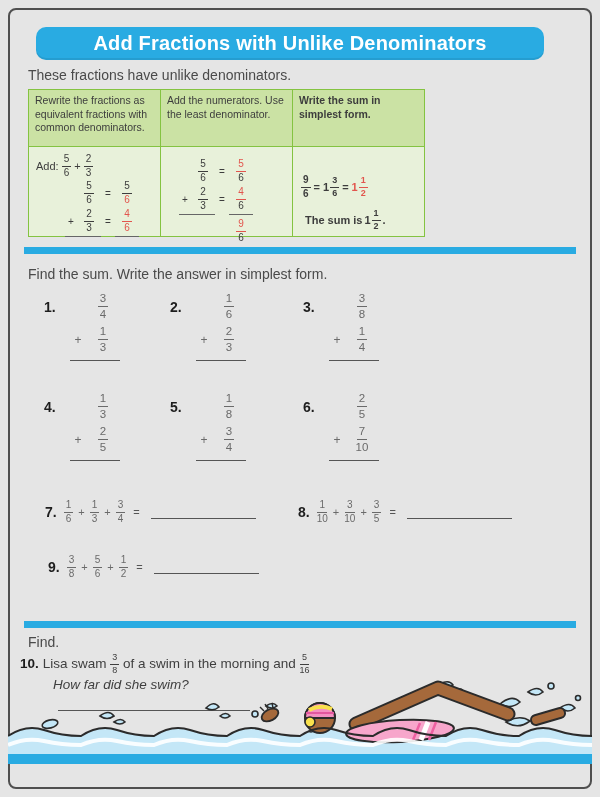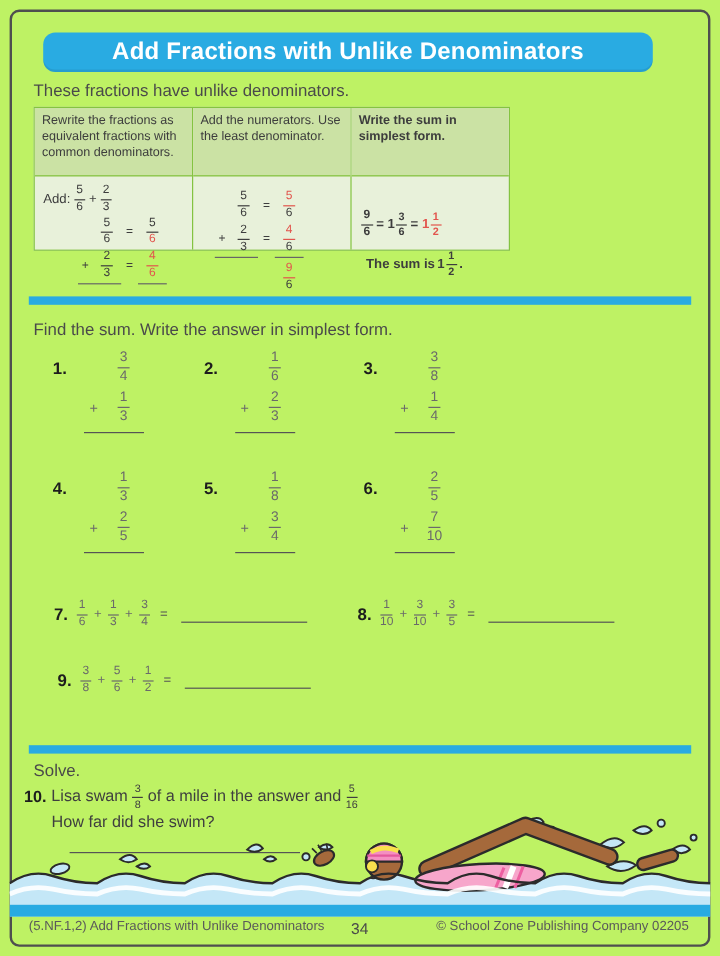--- a/index.html
+++ b/index.html
@@ -1,33 +1,33 @@
 <!DOCTYPE html>
 <html><head>
 <meta charset="utf-8">
 <style>
   html,body { margin:0; padding:0; background:#ffffff; }
   .page {
-    position:relative; width:600px; height:797px; background:#bef264;
+    position:relative; width:600px; height:797px; background:#e5e5e5;
     font-family:"Liberation Sans", sans-serif; color:#3f3f3f; overflow:hidden;
   }
   .page-border { position:absolute; inset:8px; border:2px solid #4f4f4f; border-radius:8px; pointer-events:none; }
 
   .banner {
     position:absolute; left:36px; top:27px; width:508px; height:33px;
     background:#29ABE2; border-radius:10px;
     display:flex; align-items:center; justify-content:center;
     color:#ffffff; font-weight:bold; font-size:20px; letter-spacing:0.2px;
     box-shadow: inset 0 -2px 0 rgba(0,0,0,0.08);
   }
   .intro { position:absolute; left:28px; top:67px; font-size:14px; color:#4a4a4a; }
 
   
   .ex-table {
-    position:absolute; left:28px; top:89px; width:397px; height:120px;
+    position:absolute; left:28px; top:89px; width:397px; height:148px;
     display:flex; border:1.5px solid #84C341; background:#E8F1DA; box-sizing:border-box;
   }
   .ex-col { flex:1; display:flex; flex-direction:column; border-right:1.5px solid #84C341; }
   .ex-col:last-child { border-right:none;font-weight:bold; }
   .ex-head {
     height:48px; background:#CBE2A4; border-bottom:1.5px solid #84C341;
     font-size:10.5px; line-height:1.3; color:#3d3d3d; padding:4px 6px; box-sizing:content-box;
   }
   .ex-body { flex:1; position:relative; font-size:11px; color:#3d3d3d; }
 
@@ -80,21 +80,21 @@
   .hp { position:absolute; display:flex; align-items:center; gap:5px; font-size:11px; color:#6a6a6a; }
   .hp-num { font-weight:bold; font-size:14px; color:#1d1d1d; margin-right:2px; }
   .hp .frac { font-size:10px; }
   .hp-eq { margin-left:3px; color:#555; }
   .hp-blank { width:105px; border-bottom:1.6px solid #555; height:12px; margin-left:6px; }
 
   .solve-label { position:absolute; left:28px; top:634px; font-size:14px; color:#4a4a4a; }
   .p10 { position:absolute; left:20px; top:653px; font-size:13.5px; color:#3f3f3f; width:545px; line-height:1.45; }
   .p10-num { font-weight:bold; color:#1d1d1d; margin-right:4px; }
   .p10 .frac { font-size:9px; color:#3f3f3f; }
-  .p10-line2 { margin-left:23px; }
+  .p10-line2 { margin-left:33px;font-style:italic; }
   .answer-line { position:absolute; left:58px; top:710px; width:192px; border-top:1.6px solid #555; height:0; }
 
   .swim-svg { position:absolute; left:8px; top:678px; width:584px; height:86px; }
 
   .footer { position:absolute; left:0; right:0; top:766px; height:20px; font-size:11px; color:#5a5a5a; }
   .footer-left { position:absolute; left:24px; }
   .footer-page { position:absolute; left:50%; transform:translateX(-52%); font-size:13px; color:#4a4a4a; }
   .footer-right { position:absolute; right:26px; }
 </style>
 </head>
@@ -366,27 +366,27 @@
     <span class="frac">
         <span class="fn">1</span>
         <span class="fd">2</span>
       </span>
     <span class="hp-eq">=</span>
     <span class="hp-blank"></span>
   </div>
 
   <div class="divider d2"></div>
 
-  <div class="solve-label">Solve.</div>
+  <div class="solve-label">Find.</div>
 
   <div class="p10">
     <span class="p10-num">10.</span><span>Lisa swam </span><span class="frac">
         <span class="fn">3</span>
         <span class="fd">8</span>
-      </span><span> of a mile in the answer and </span><span class="frac">
+      </span><span> of a swim in the morning and </span><span class="frac">
         <span class="fn">5</span>
         <span class="fd">16</span>
       </span>
     <div class="p10-line2">How far did she swim?</div>
   </div>
 
   <div class="answer-line"></div>
 
   <svg class="swim-svg" viewBox="0 0 584 86" aria-hidden="true">
 
@@ -435,18 +435,13 @@
       <ellipse cx="262" cy="37" rx="9" ry="5.5" transform="rotate(-28 262 37)" fill="#A5693B" stroke="#2b2b2b" stroke-width="1.8"></ellipse>
       <path d="M256,33 l-4,-4 M260,31 l-3,-5 M265,30 l-1,-5" stroke="#2b2b2b" stroke-width="1.4"></path>
     </g>
 
     <path d="M0,58 q18,-12 36,-6 q18,6 37,6 q18,-12 36,-6 q18,6 37,6 q18,-12 36,-6 q18,6 37,6 q18,-12 36,-6 q18,6 37,6 q18,-12 36,-6 q18,6 37,6 q18,-12 36,-6 q18,6 37,6 q18,-12 36,-6 q18,6 37,6 q18,-12 36,-6 q18,6 37,6" fill="none" stroke="#2b2b2b" stroke-width="2"></path>
     <path d="M0,67 q18,-8 36,-4 q18,4 37,4 q18,-8 36,-4 q18,4 37,4 q18,-8 36,-4 q18,4 37,4 q18,-8 36,-4 q18,4 37,4 q18,-8 36,-4 q18,4 37,4 q18,-8 36,-4 q18,4 37,4 q18,-8 36,-4 q18,4 37,4 q18,-8 36,-4 q18,4 37,4" fill="none" stroke="#ffffff" stroke-width="4" opacity="0.9"></path>
 
     <rect x="0" y="76" width="584" height="10" fill="#29ABE2"></rect>
   </svg>
 
-  <div class="footer">
-    <span class="footer-left">(5.NF.1,2) Add Fractions with Unlike Denominators</span>
-    <span class="footer-page">34</span>
-    <span class="footer-right">© School Zone Publishing Company 02205</span>
-  </div>
 </div>
 
 </body></html>

